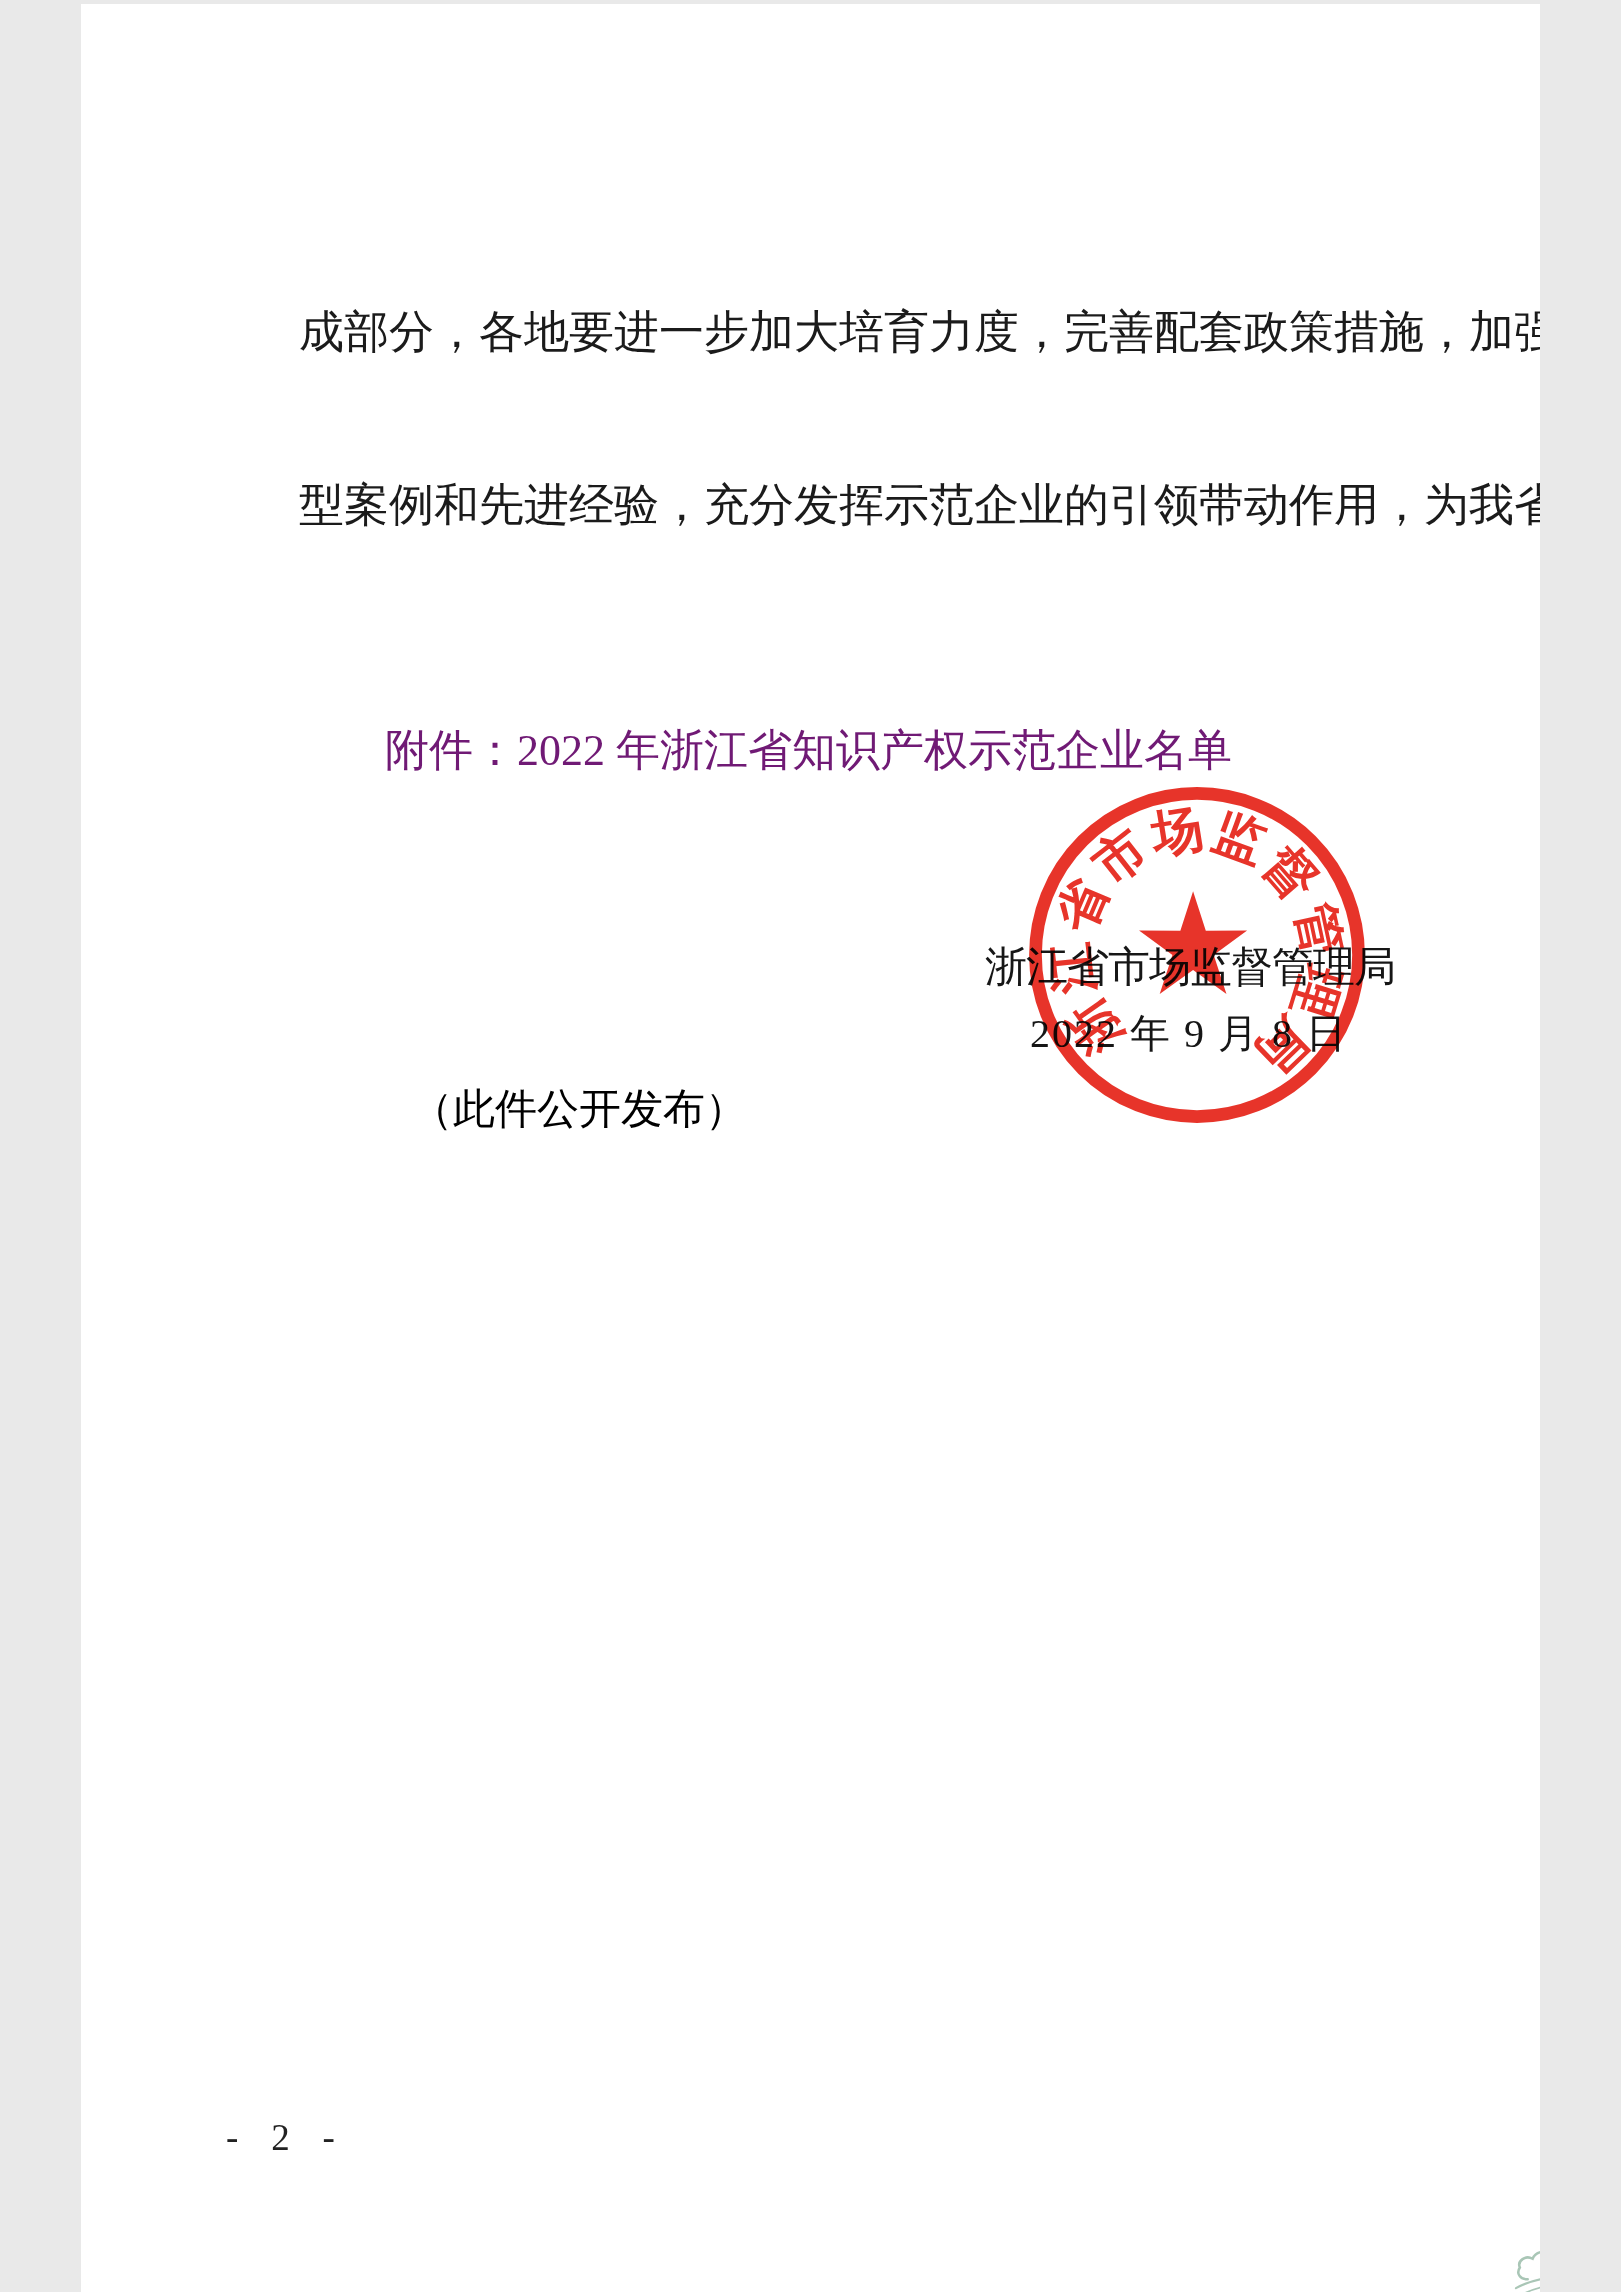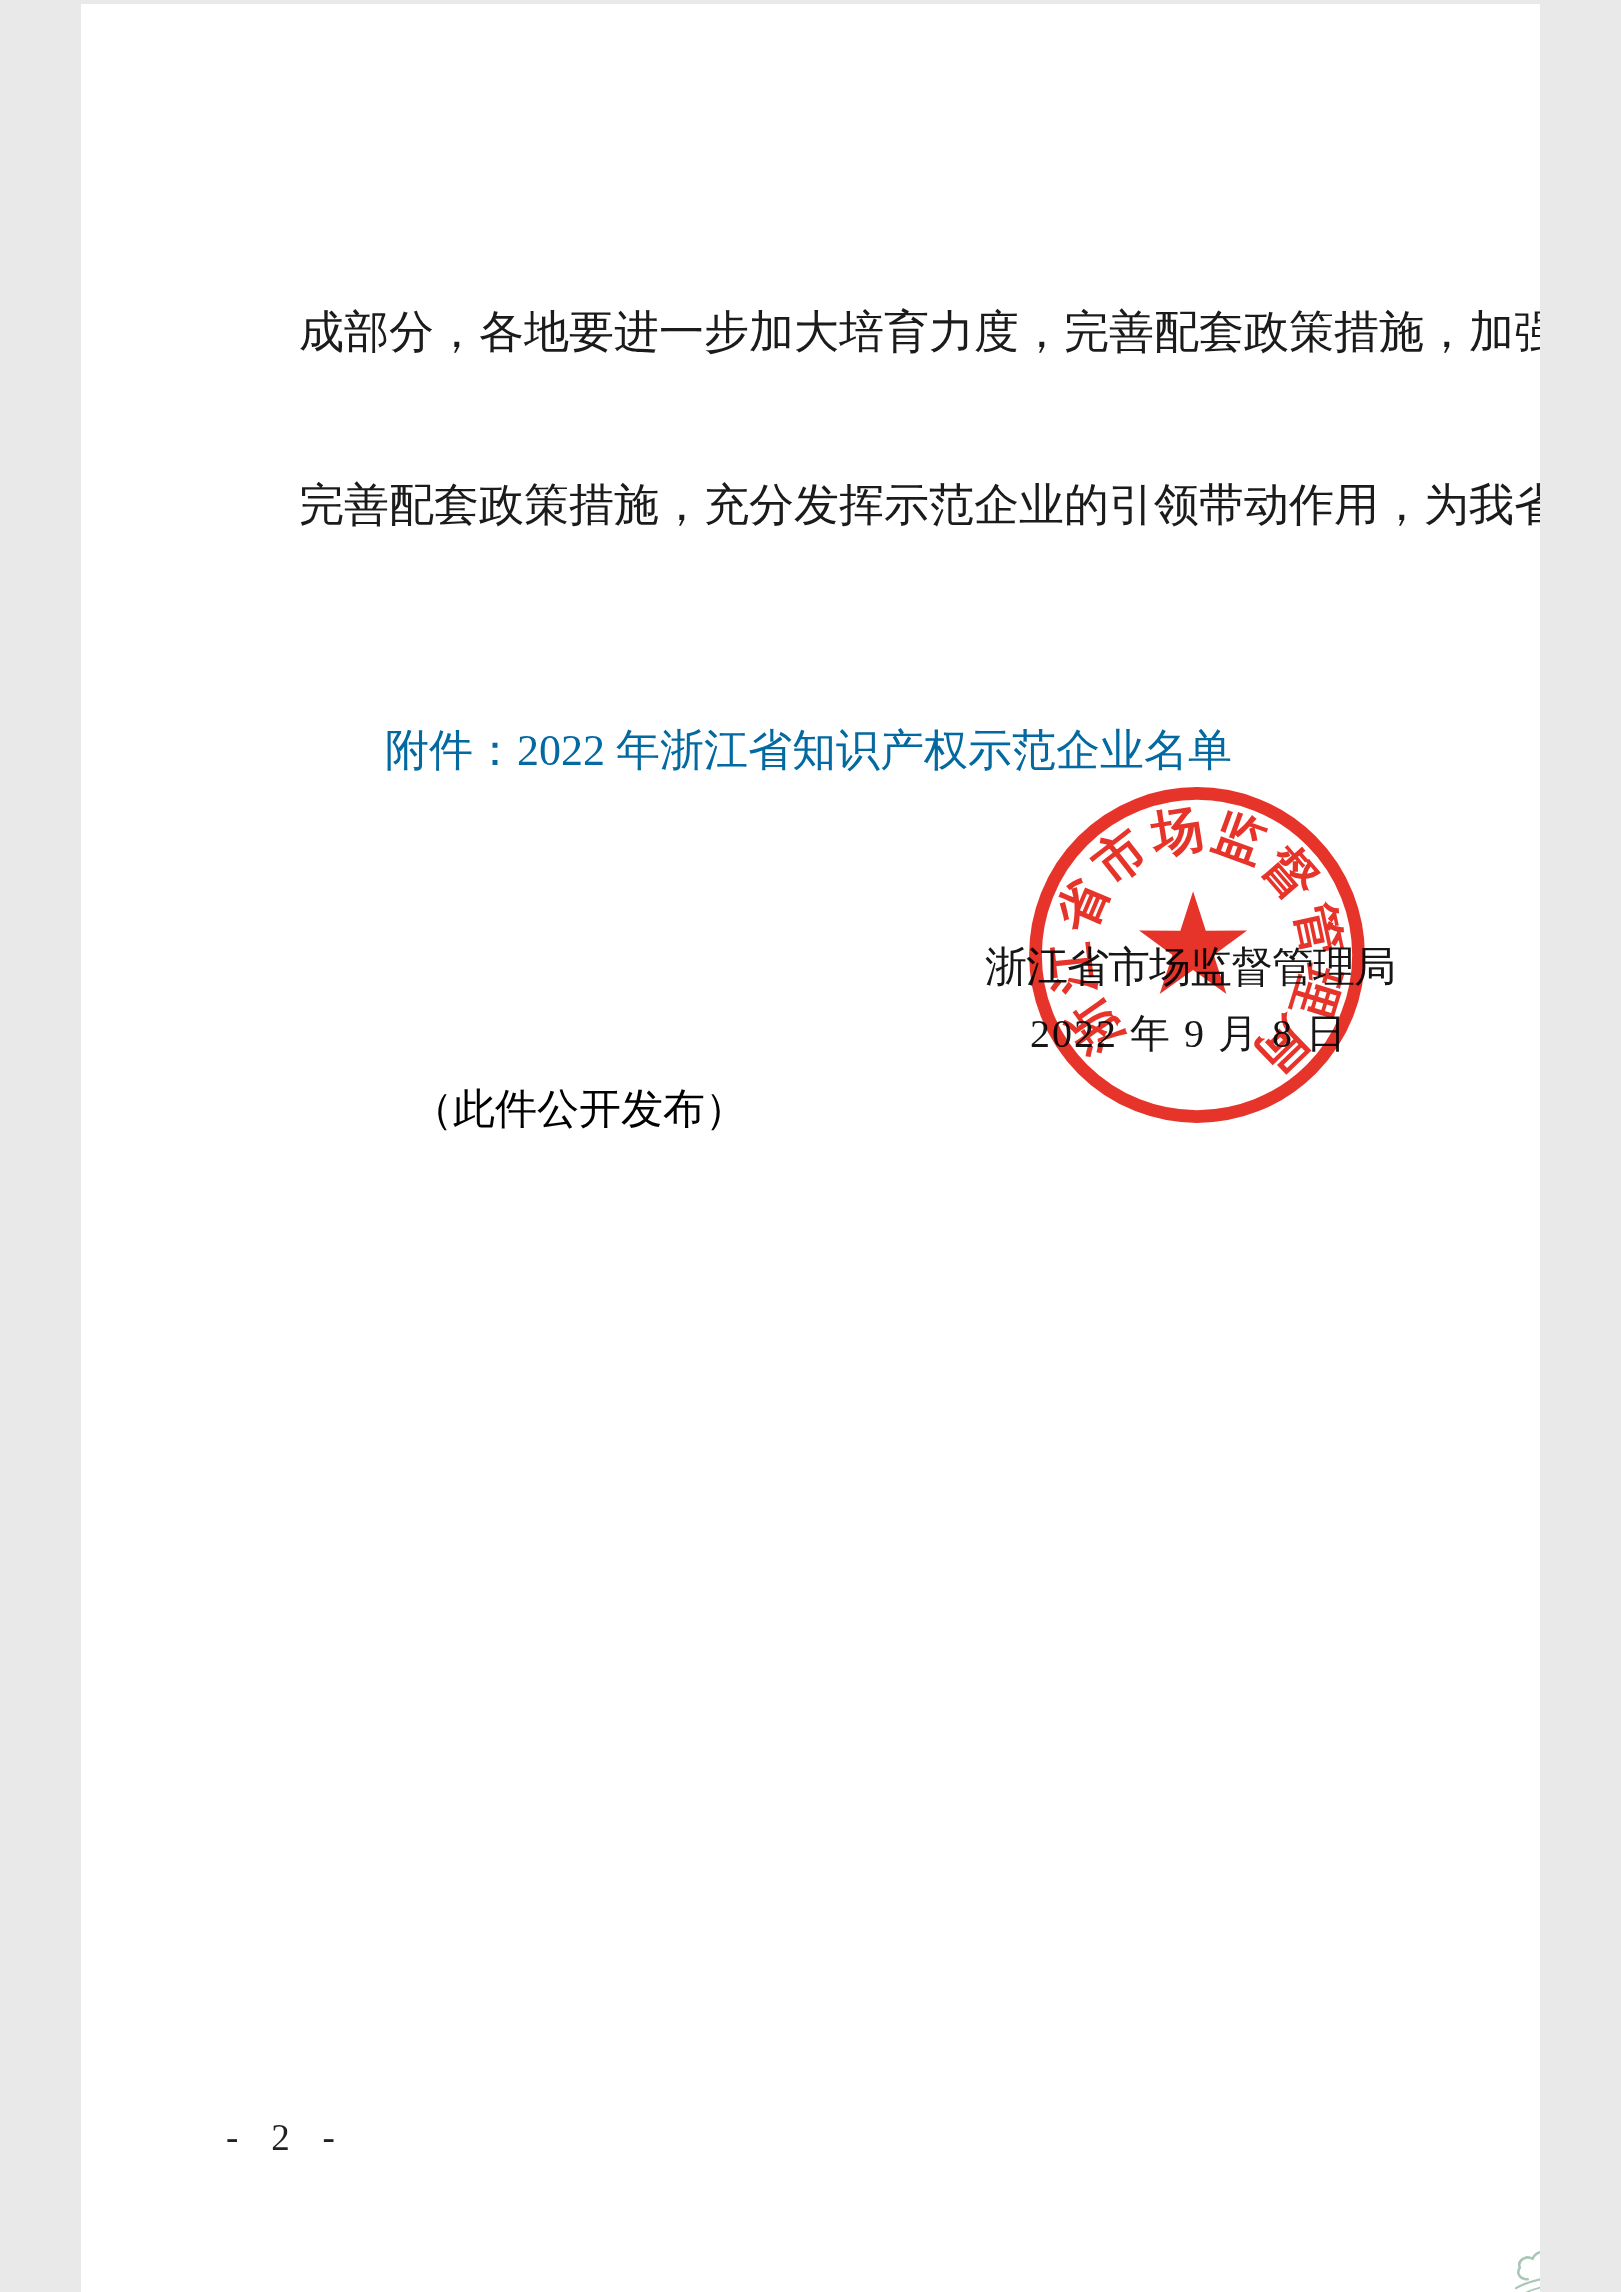--- a/index.html
+++ b/index.html
@@ -15,21 +15,21 @@
   .abs{position:absolute;white-space:nowrap;}
   .body-line{
     left:218px;
     font-size:45px;
     line-height:45px;
     letter-spacing:0px;
     color:#1b1b1b;
   }
   .attachment-line{
     left:304px;top:725px;
-    font-size:44px;line-height:44px;color:#0369a1;
+    font-size:44px;line-height:44px;color:#701a75;
   }
   .public-note{
     left:330px;top:1084px;
     font-size:42px;line-height:42px;color:#000000;
   }
   .sig-org{
     left:904px;top:942px;
     font-size:42px;line-height:42px;letter-spacing:-1px;color:#161616;
   }
   .sig-date{
@@ -67,21 +67,21 @@
     font-family:"Liberation Serif","DejaVu Serif",serif;
     font-weight:bold;
   }
 </style>
 </head>
 <body>
 
 <div class="page">
 
   <div class="abs body-line" style="top:306px">成部分，各地要进一步加大培育力度，完善配套政策措施，加强</div>
-  <div class="abs body-line" style="top:479px">完善配套政策措施，充分发挥示范企业的引领带动作用，为我省</div>
+  <div class="abs body-line" style="top:479px">型案例和先进经验，充分发挥示范企业的引领带动作用，为我省</div>
 
   <div class="abs attachment-line">附件：2022 年浙江省知识产权示范企业名单</div>
 
   <div class="abs sig-org">浙江省市场监督管理局</div>
   <div class="abs sig-date">2022 年 9 月 8 日</div>
 
   <svg class="abs seal-svg" width="372" height="372" viewBox="0 0 380 380">
     <circle cx="190" cy="190" r="165" fill="none" stroke="#e6291e" stroke-width="13"></circle>
     <path fill="#e6291e" d="M186,125 L199,165.2 L241.2,165.1 L207.1,189.9 L220.1,229.9 L186,205.2 L151.9,229.9 L164.9,189.9 L130.8,165.1 L173,165.2 Z"></path>
     <g fill="#e6291e" font-size="52" text-anchor="middle">

